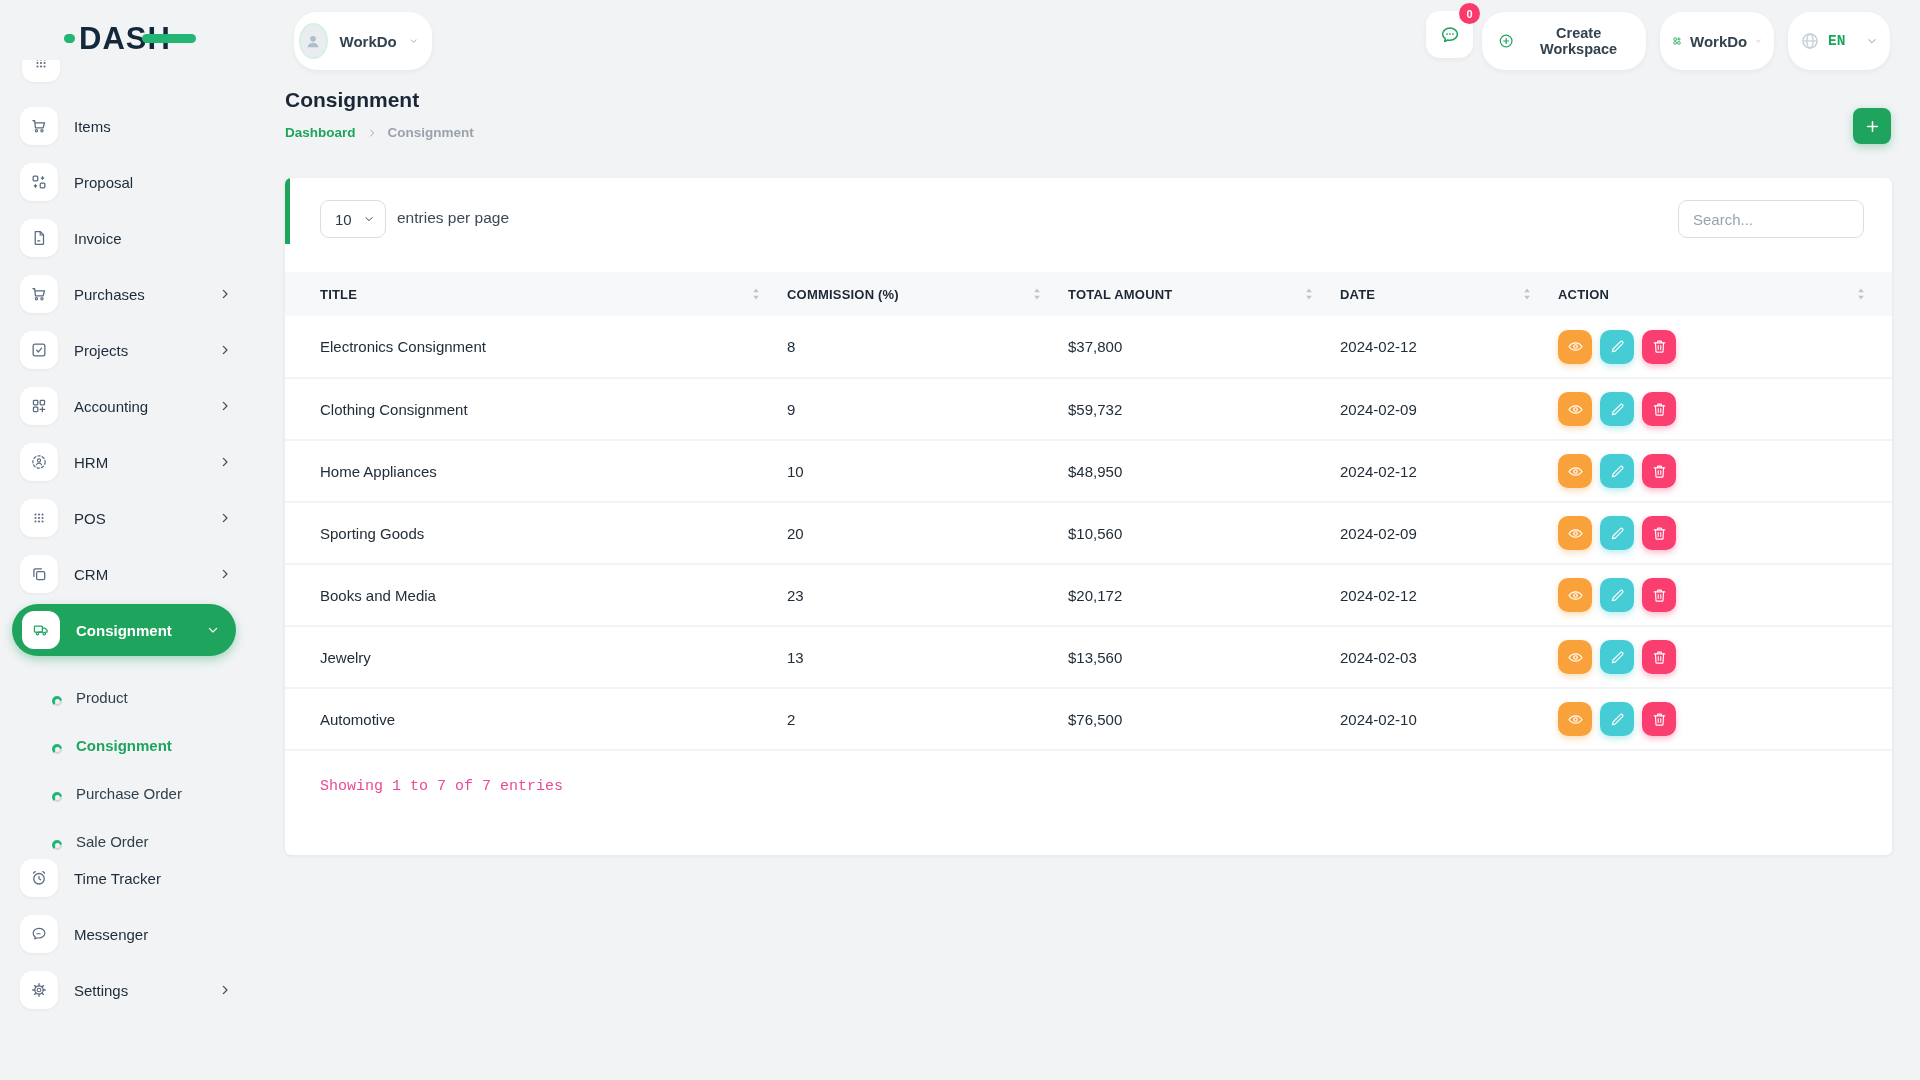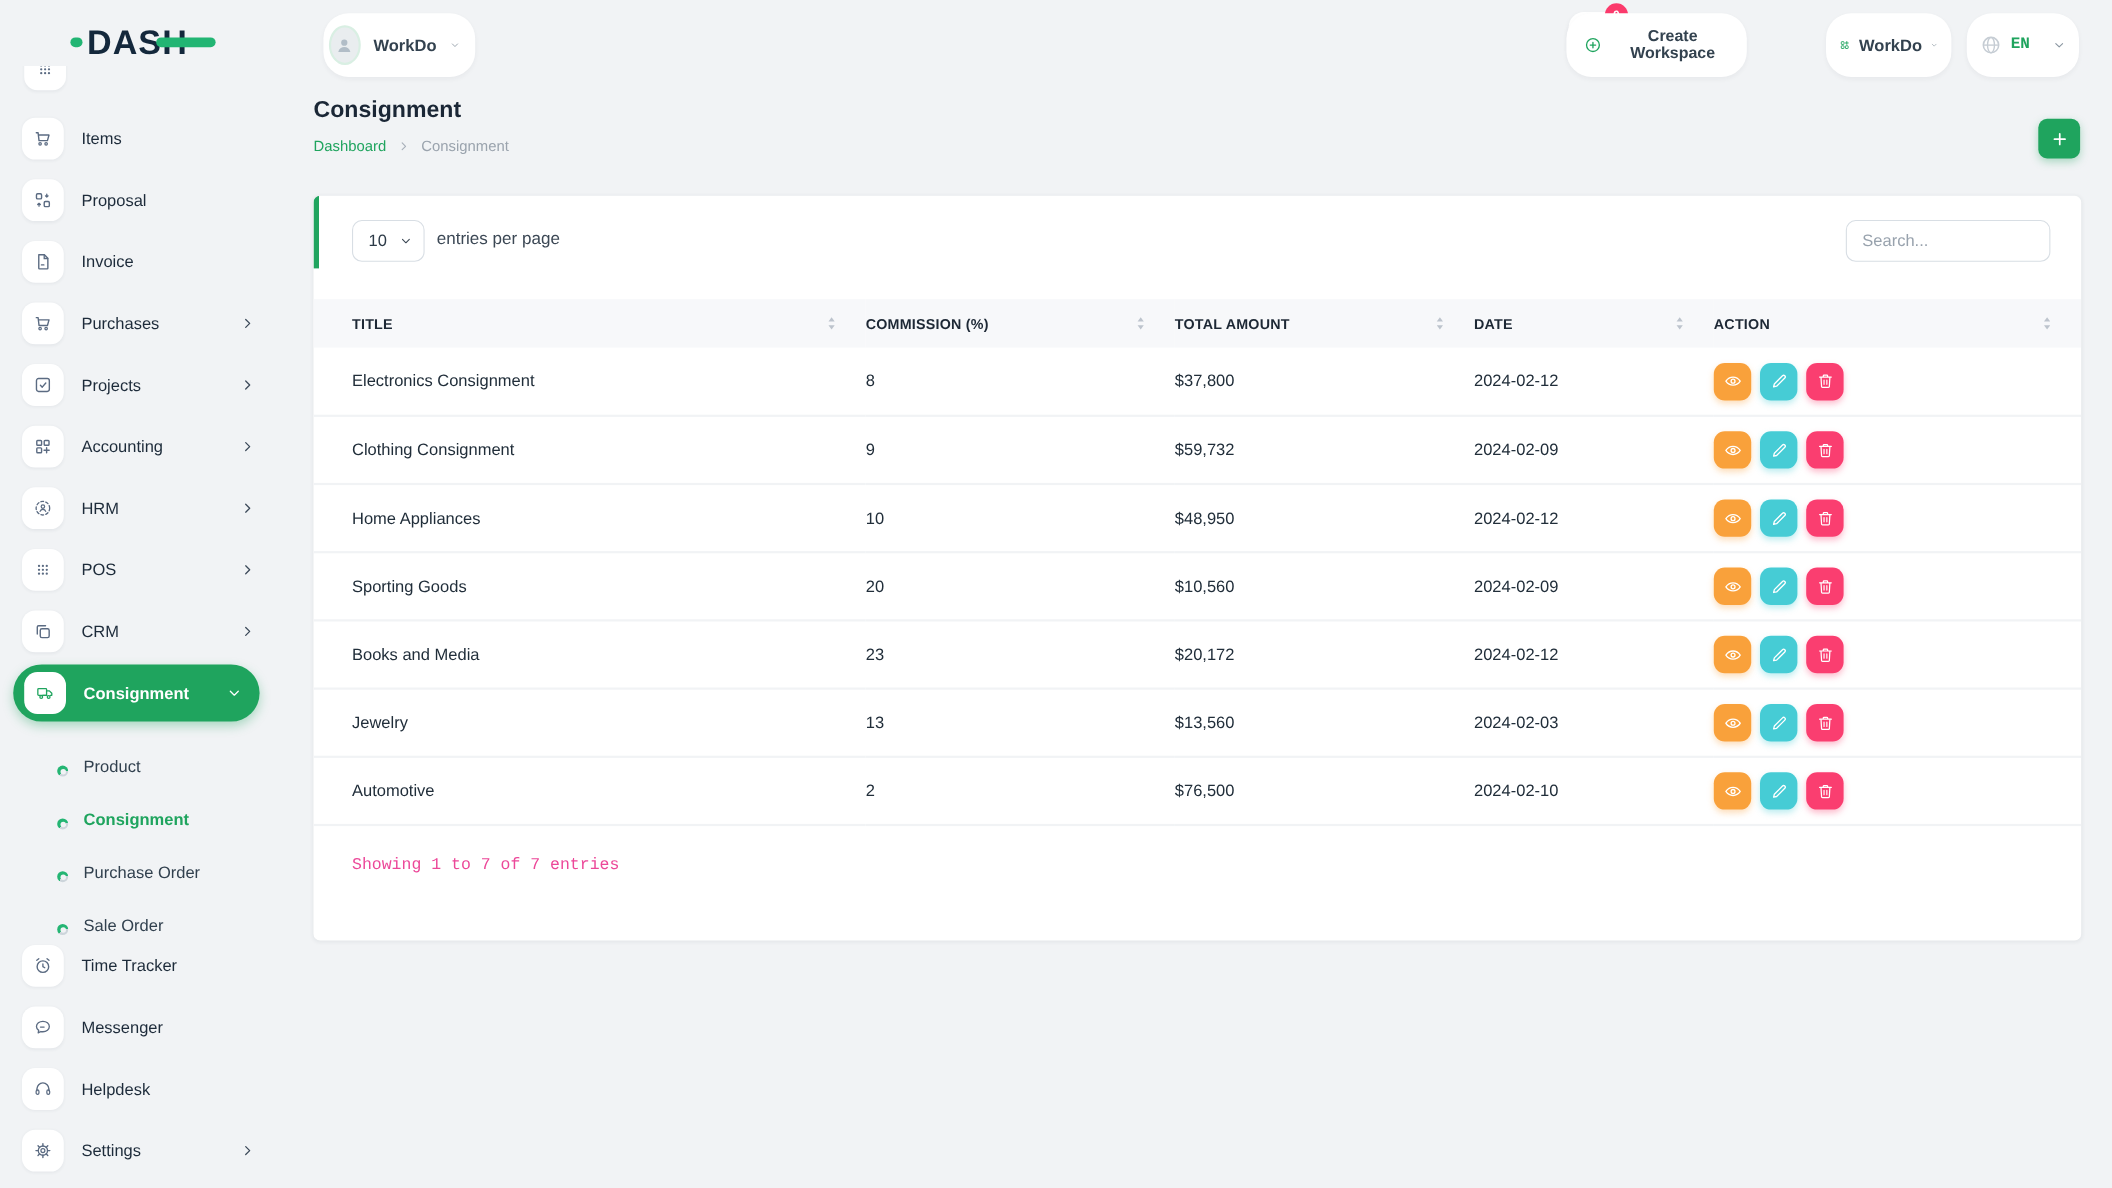--- a/index.html
+++ b/index.html
@@ -16,21 +16,21 @@
 
   .pill { position:absolute; top:12px; height:58px; background:#fff; border:none; border-radius:23px;
     display:flex; align-items:center; box-shadow:0 2px 5px rgba(30,45,60,.05); cursor:pointer;
     font-family:inherit; font-size:15px; font-weight:600; color:#33424f; }
   .ws-pill { left:294px; width:138px; padding:0 14px 0 5px; gap:12px; }
   .avatar { width:36px; height:36px; border-radius:50%; background:#e9edef; border:2px solid #d9efe3;
     display:flex; align-items:center; justify-content:center; color:#b1bdc7; }
   .chat-pill { left:1426px; width:47px; height:47px; top:11px; border-radius:14px; justify-content:center; color:#1fa45e; }
   .badge { position:absolute; right:-7px; top:-8px; min-width:21px; height:21px; border-radius:11px;
     background:#fb3a6c; color:#fff; font-size:11px; font-weight:700; display:flex; align-items:center; justify-content:center; }
-  .create-pill { left:1424px; width:164px; gap:13px; padding:0 16px; font-size:14.5px; }
+  .create-pill { left:1482px; width:164px; gap:13px; padding:0 16px; font-size:14.5px; }
   .company-pill { left:1660px; width:114px; gap:8px; padding:0 12px; }
   .lang-pill { left:1788px; width:102px; gap:8px; padding:0 12px; }
   .lang-label { color:#1fa45e; font-size:14.5px;font-family:Liberation Mono, monospace; }
   .chev { color:#8a96a1; }
 
   
   .sidebar { position:absolute; left:0; top:60px; width:250px; bottom:0; overflow:hidden; }
   .ibox { width:38px; height:38px; border-radius:12px; background:#fff; box-shadow:0 1px 3px rgba(30,45,60,.06);
     display:flex; align-items:center; justify-content:center; color:#5b6b82; flex:0 0 38px; }
   .partial { position:absolute; left:22px; top:-16px; }
@@ -46,21 +46,21 @@
   .smi { height:48px; display:flex; align-items:flex-end; padding-left:52px; cursor:pointer; }
   .bullet { width:10px; height:10px; border-radius:50%; position:relative; flex:0 0 10px;
     background:conic-gradient(from 220deg,#24b573 0 62%,#cdd5db 62% 100%); }
   .bullet::after { content:""; position:absolute; inset:2.5px; border-radius:50%; background:#f1f3f5; }
   .slabel { margin-left:14px; font-size:15px; color:#31404e; }
   .smi.active .slabel { color:#1fa45e; font-weight:700; }
 
   
   .main { position:absolute; left:250px; top:60px; right:0; bottom:0; }
   .page-title { position:absolute; left:35px; top:28px; font-size:21px; font-weight:700; color:#1b2736; }
-  .crumbs { position:absolute; left:35px; top:65px; display:flex; align-items:center; gap:10px; font-size:13.5px; }
+  .crumbs { position:absolute; left:35px; top:65px; display:flex; align-items:center; gap:10px; font-size:13.5px;font-weight:bold; }
   .crumb-home { color:#1fa45e; cursor:pointer; }
   .crumb-cur { color:#9aa3ad; }
   .add-btn { position:absolute; right:29px; top:48px; width:38px; height:36px; border:none; border-radius:8px;
     background:#1fa45e; color:#fff; display:flex; align-items:center; justify-content:center; cursor:pointer;
     box-shadow:0 3px 8px rgba(31,164,94,.35); }
 
   .card { position:absolute; left:35px; top:118px; width:1607px; height:677px; background:#fff;
     border-radius:6px; box-shadow:0 1px 4px rgba(30,45,60,.07); overflow:hidden; }
   .card::before { content:""; position:absolute; left:0; top:0; width:5px; height:66px; background:#1fa45e; }
 
@@ -422,28 +422,20 @@
       <span class="ibox">
           <svg class="ic">
             <use href="#i-chat"></use>
           </svg>
         </span>
       <span class="mlabel">Messenger</span>
     </div>
     <div class="mi">
       <span class="ibox">
           <svg class="ic">
-            <use href="#i-headset"></use>
-          </svg>
-        </span>
-      <span class="mlabel">Helpdesk</span>
-    </div>
-    <div class="mi">
-      <span class="ibox">
-          <svg class="ic">
             <use href="#i-gear"></use>
           </svg>
         </span>
       <span class="mlabel">Settings</span>
       <svg class="ic14 chev-r">
           <use href="#i-chev-r"></use>
         </svg>
     </div>
   </div>
 </nav>

